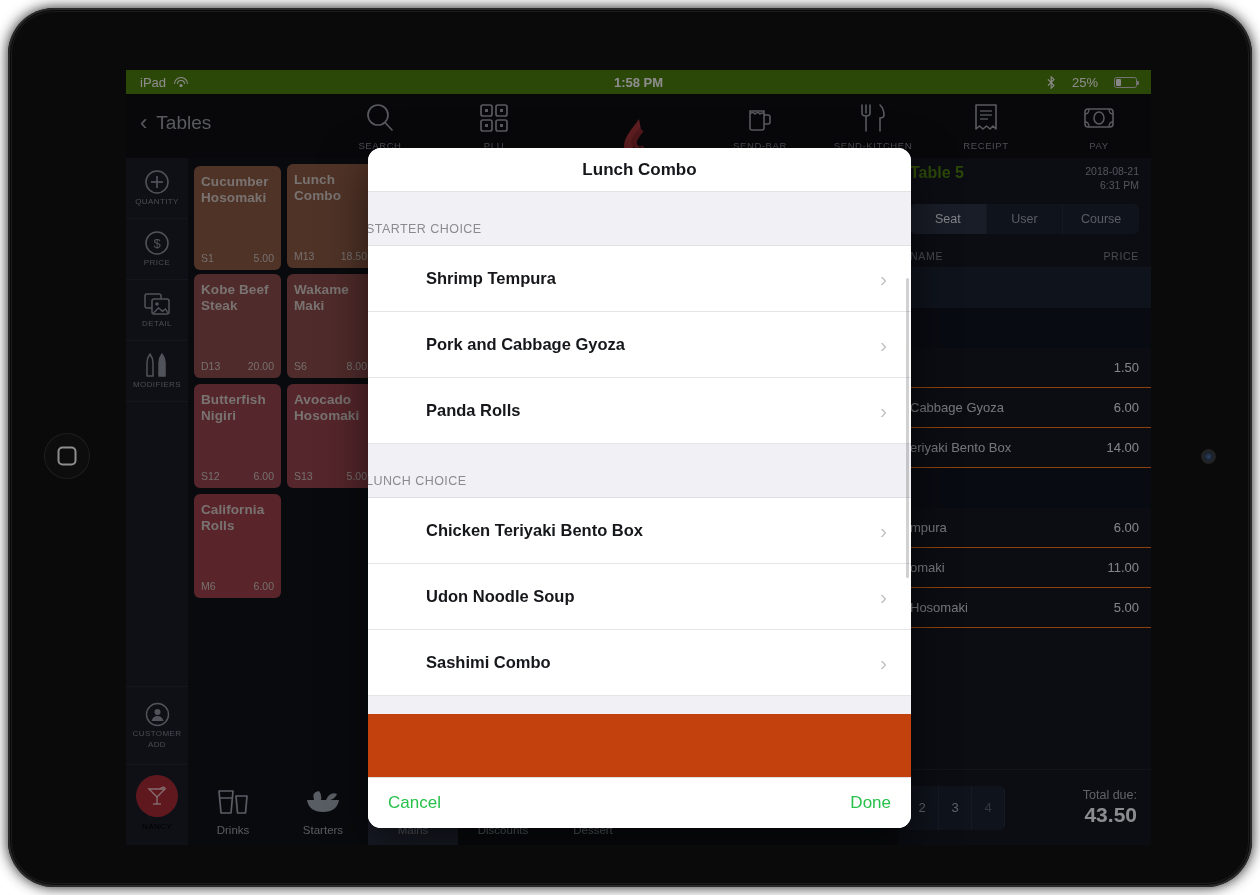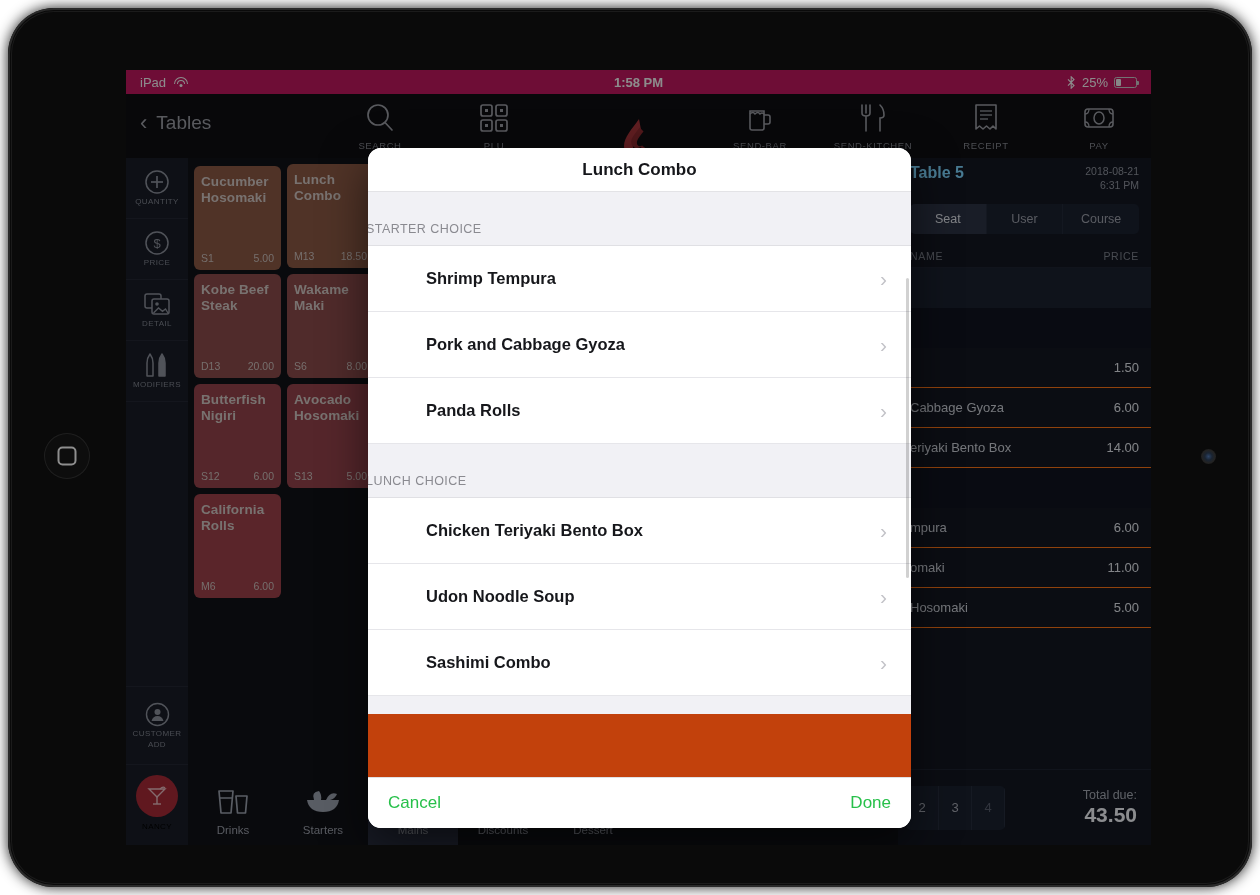--- a/index.html
+++ b/index.html
@@ -58,25 +58,25 @@
     overflow: hidden;
   }
 
   
   #status-bar {
     position: absolute; left: 0; top: 0;
     width: 100%; height: 24px;
     color: #f2f2f2;
     font-size: 13px;
     display: flex; align-items: center;
-    background: #be185d;
+    background: #4d7c0f;
   }
   .sb-left { position:absolute; left: 14px; display:flex; align-items:center; gap:7px; }
   .sb-center { position:absolute; left:0; width:100%; text-align:center; font-weight:600; font-size:13px;}
-  .sb-right { position:absolute; right: 14px; display:flex; align-items:center; gap:6px; font-size:13px;}
+  .sb-right { position:absolute; right: 14px; display:flex; align-items:center; gap:16px; font-size:13px;}
   .wifi-icon { display:inline-block; width:15px; height:11px; position:relative;}
   .wifi-icon i{ position:absolute; left:50%; transform:translateX(-50%); border:1.6px solid #f2f2f2; border-bottom:none;
       border-radius:50% 50% 0 0 / 100% 100% 0 0; }
   .wifi-icon i.a{ width:14px; height:7px; top:0;}
   .wifi-icon i.b{ width:8px; height:4px; top:3.6px;}
   .wifi-icon i.c{ width:3px;height:3px;top:7.4px;border-radius:50%;background:#f2f2f2;border:none;}
   .bt-icon{ font-size:12px; line-height:1; }
   .battery-shell{ width:23px;height:11px;border:1px solid #c6c6c6;border-radius:2.5px;position:relative;}
   .battery-shell::after{content:"";position:absolute;right:-3px;top:3px;width:1.8px;height:4px;background:#c6c6c6;border-radius:0 1px 1px 0;}
   .battery-fill{position:absolute;left:1px;top:1px;height:7px;background:#e8e8e8;border-radius:1px;}
@@ -165,21 +165,21 @@
   .cat-ico{ width:52px;height:43px; display:flex; align-items:center; justify-content:center;}
   .cat-lbl{ font-size:11.5px; margin-top:2px; }
 
   
   #order{
     position:absolute; left:772px; top:88px;
     width:253px; height:687px;
     background:#141822;
   }
   #order-head{ height:44px; position:relative; padding:6px 12px 0 12px;}
-  #order-title{ font-size:16px; font-weight:700; color:#7dd3fc; }
+  #order-title{ font-size:16px; font-weight:700; color:#4d7c0f; }
   #order-date{
     position:absolute; right:12px; top:6px; text-align:right;
     font-size:10.5px; color:#8d919c; line-height:1.35;
   }
   #seg{
     margin:2px 12px 0 12px; height:30px; border-radius:5px; overflow:hidden;
     display:flex; background:#1b2130;
   }
   .seg-b{
     flex:1; display:flex;align-items:center;justify-content:center;

